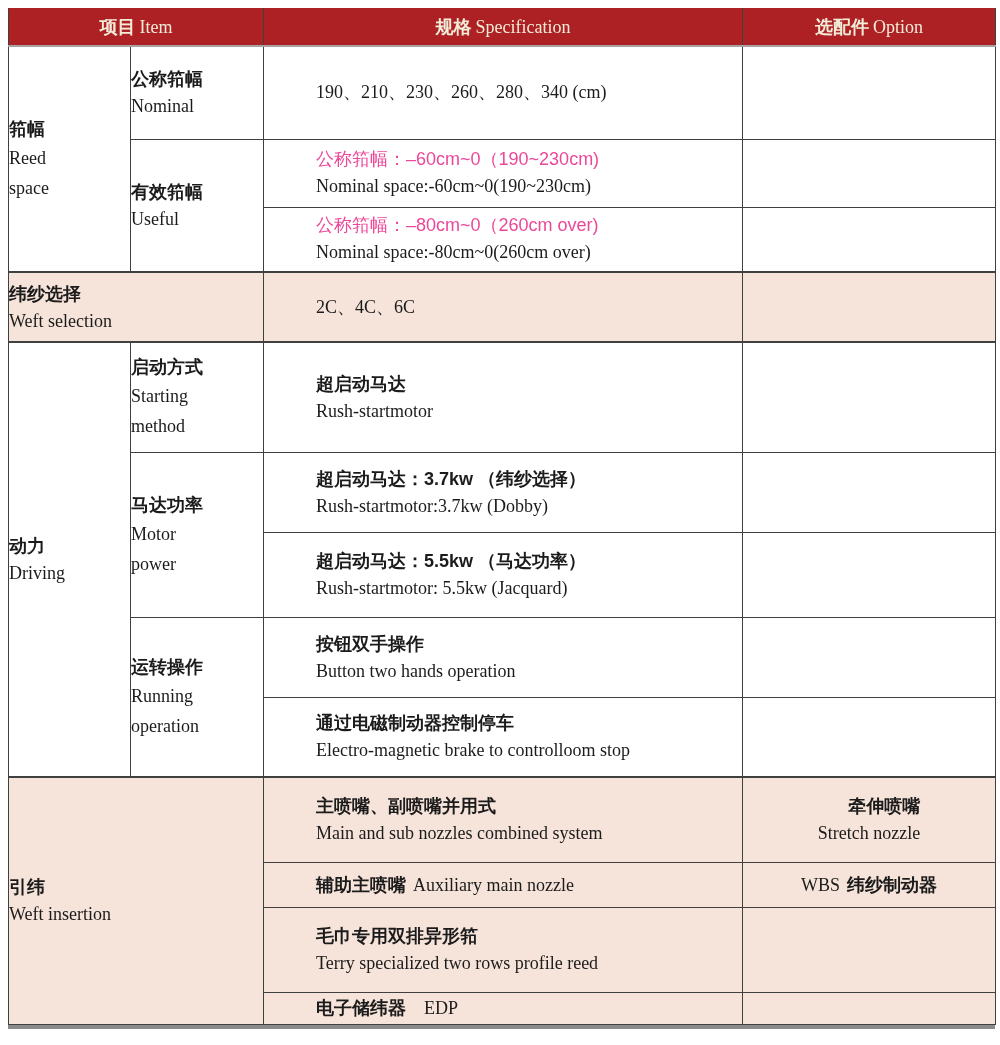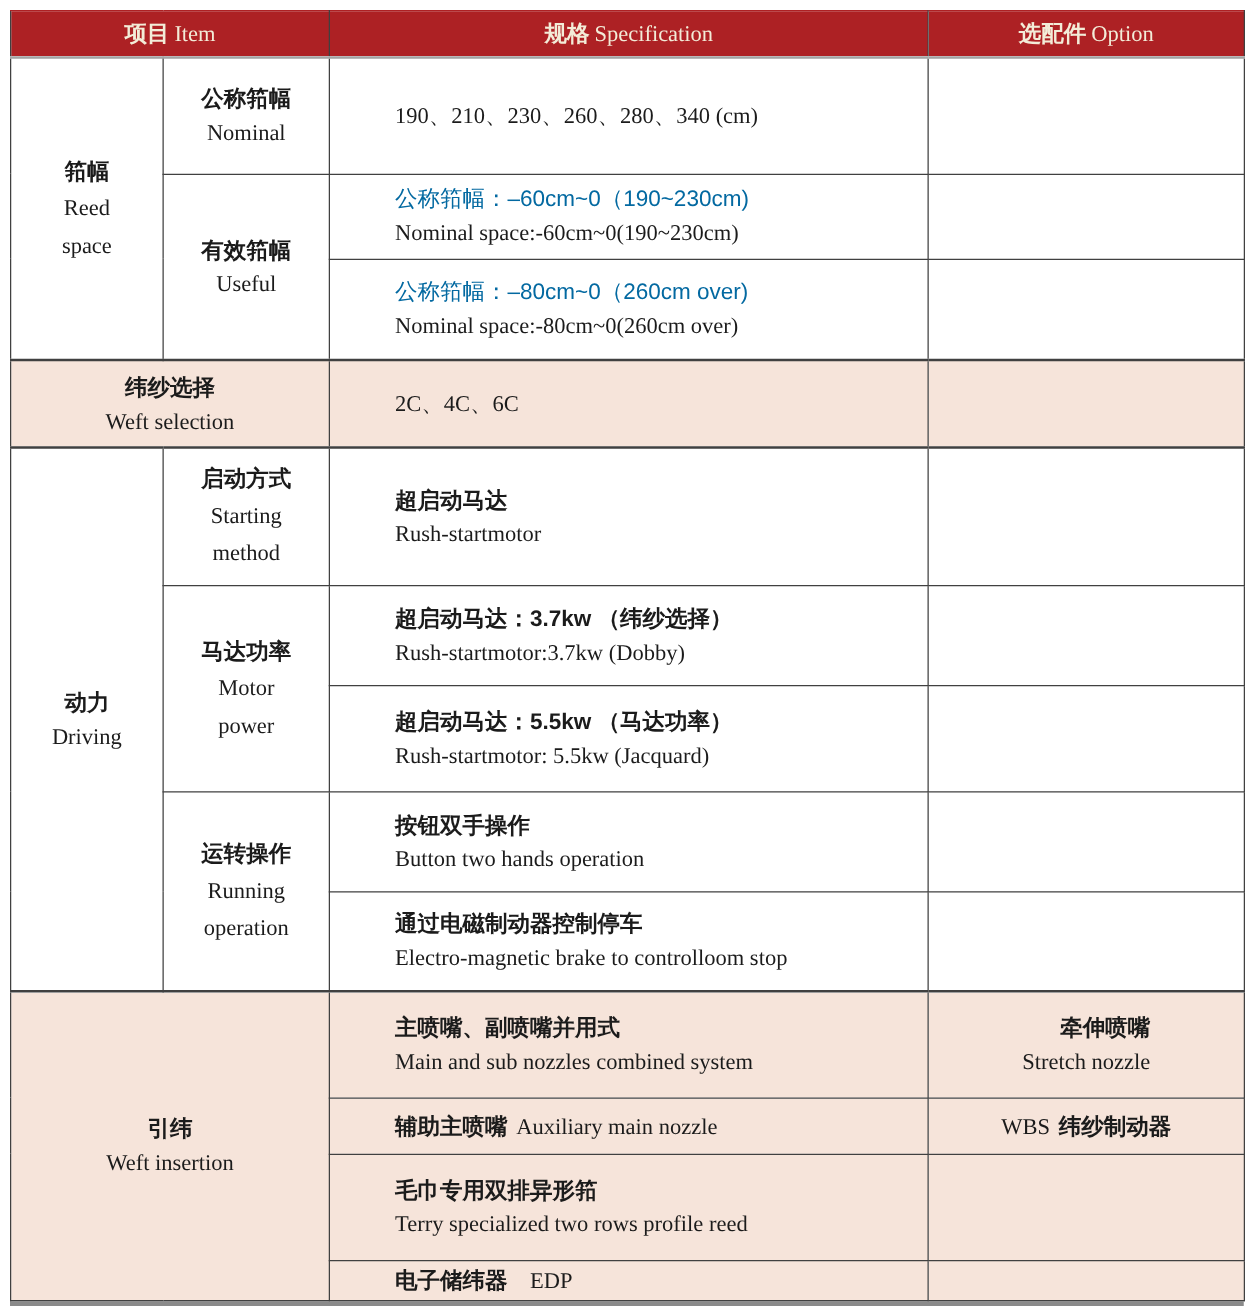--- a/index.html
+++ b/index.html
@@ -50,43 +50,43 @@
     font-family: "Liberation Sans", "DejaVu Sans", sans-serif;
     font-weight: bold;
     font-size: 18px;
     line-height: 28px;
   }
   .zh-r {
     font-family: "Liberation Sans", "DejaVu Sans", sans-serif;
     font-weight: normal;
     font-size: 18px;
     line-height: 27px;
-    color: #0369a1;
+    color: #ec4899;
   }
   .en {
     font-family: "Liberation Serif", "DejaVu Serif", serif;
     font-size: 18px;
     line-height: 27px;
   }
   .pre { white-space: pre-line; line-height: 30px; }
   
-  td.item { text-align: center; }
+  td.item { }
   td.spec-c { text-align: left; padding-left: 52px; }
   td.opt { text-align: center; }
   .opt-block { display: inline-block; text-align: right; }
   .gap-l { margin-left: 18px; }
   .gap-s { margin-left: 7px; }
   
   tr.tint td { background: #F6E4DA; }
   
   tr.sep td { border-top: 2px solid #404040; }
   
   tr.h93  { height: 93px; }
   tr.h68  { height: 68px; }
-  tr.h65  { height: 81px; }
+  tr.h65  { height: 65px; }
   tr.h70  { height: 70px; border-radius: 20px; }
   tr.h110 { height: 110px; }
   tr.h80  { height: 80px; }
   tr.h85  { height: 85px; }
   tr.h45  { height: 45px; }
   tr.h50  { height: 32px; }
 </style>
 </head>
 <body>
 

